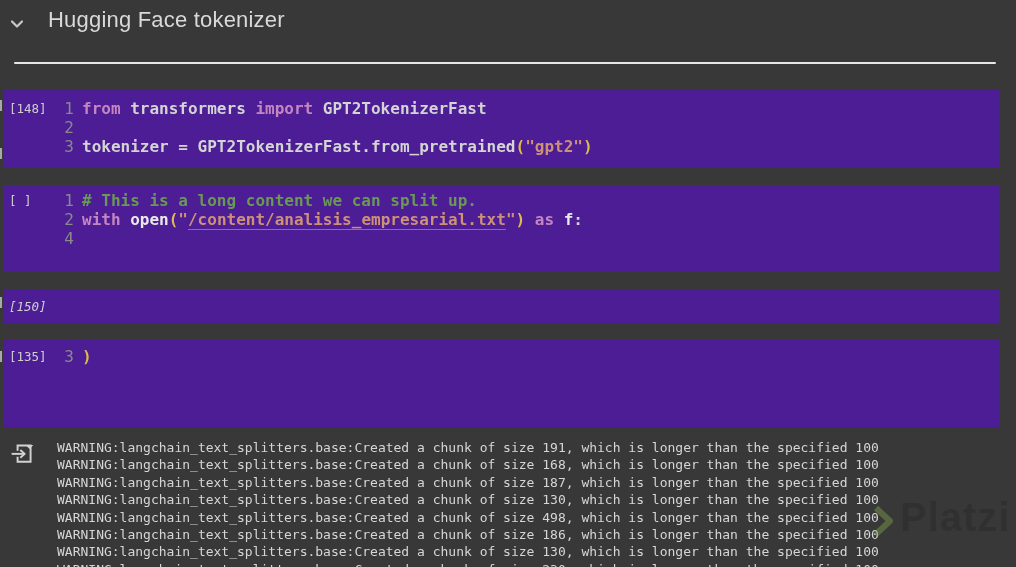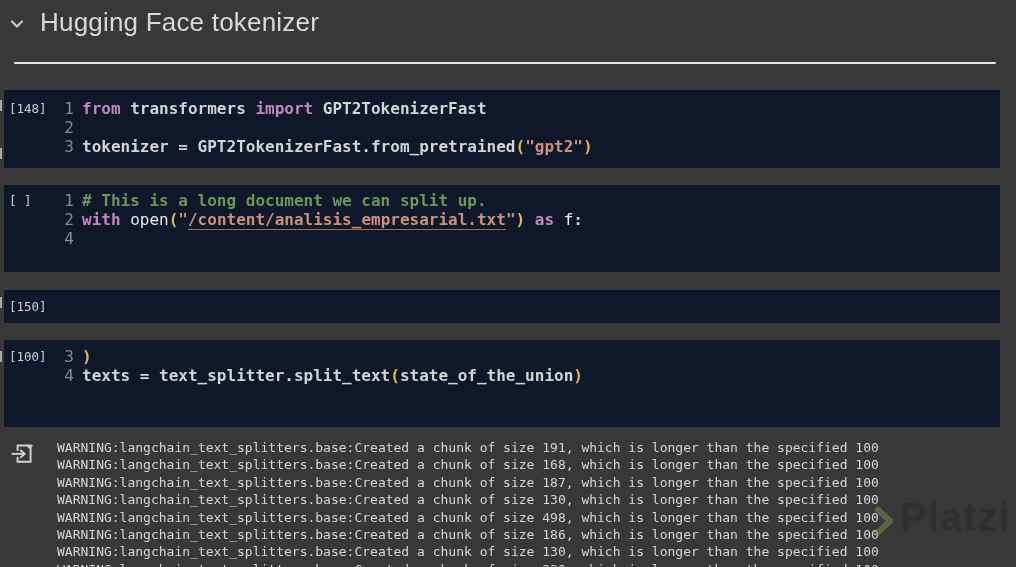--- a/index.html
+++ b/index.html
@@ -4,47 +4,47 @@
 <style>
   html,body{margin:0;padding:0;}
   body{
     width:1016px;height:567px;position:relative;overflow:hidden;
     background:#383838;
     font-family:"Liberation Sans","DejaVu Sans",sans-serif;
   }
   
   .hdr-chevron{position:absolute;left:8px;top:15px;width:18px;height:18px;cursor:pointer;}
   .section-title{
-    position:absolute;left:40px;top:7px;
-    font-size:26px;font-weight:400;color:#d9d9d9;letter-spacing:.2px;
+    position:absolute;left:48px;top:7px;
+    font-size:22px;font-weight:400;color:#d9d9d9;letter-spacing:.2px;
   }
   .divider{position:absolute;top:62px;left:14px;width:982px;height:2px;background:#e4e6e8;border-radius:1px;}
   
   .cell{
-    position:absolute;left:4px;width:996px;background:#0f172a;
+    position:absolute;left:4px;width:996px;background:#4c1d95;
   }
   .exec{
     position:absolute;left:5px;
     font-family:"DejaVu Sans Mono","Liberation Mono",monospace;
     font-size:12.5px;font-weight:500;color:#cfcfcf;white-space:pre;cursor:pointer;
   }
   .code{margin-left:58px;cursor:text;}
   .line{height:19px;line-height:19px;white-space:pre;
     font-family:"DejaVu Sans Mono","Liberation Mono",monospace;
     font-size:16px;font-weight:600;color:#d4d4d4;}
   .ln{display:inline-block;width:12px;text-align:right;margin-right:8px;
       color:#8a8a8a;font-weight:400;}
   .tk-kw{color:#c586c0;}
   .tk-plain{color:#d4d4d4;}
   .tk-comment{color:#6a9955;}
   .tk-str{color:#ce9178;}
   .tk-strlink{color:#ce9178;border-bottom:1.5px solid #a9713f;cursor:pointer;}
   .tk-num{color:#b5cea8;}
   .tk-paren{color:#debb4e;}
-  .tk-fn{color:#e9e9e9;font-weight:400;margin-top:44px;}
+  .tk-fn{color:#e9e9e9;font-weight:700;margin-top:44px;}
   
   .edge-dash{position:absolute;left:0;width:2px;height:11px;background:#a9a9a9;}
   
   .out-icon{position:absolute;left:10px;top:440px;width:26px;height:26px;cursor:pointer;}
   .warnings{
     position:absolute;left:57px;top:439px;width:940px;
     font-family:"DejaVu Sans Mono","Liberation Mono",monospace;
     font-size:13px;font-weight:500;color:#d6d6d6;
   }
   .warnline{height:17.4px;line-height:17.4px;white-space:pre;}
@@ -72,33 +72,32 @@
       <div class="exec" style="top: 11px;">[148]</div>
       <div class="code" style="padding-top: 9px;">
         <div class="line"><span class="ln">1</span><span class="tk-kw">from</span><span class="tk-plain"> transformers </span><span class="tk-kw">import</span><span class="tk-plain"> GPT2TokenizerFast</span></div>
         <div class="line"><span class="ln">2</span></div>
         <div class="line"><span class="ln">3</span><span class="tk-plain">tokenizer = GPT2TokenizerFast.from_pretrained</span><span class="tk-paren">(</span><span class="tk-str">"gpt2"</span><span class="tk-paren">)</span></div>
       </div>
     </div>
     <div class="cell" style="top: 185px; height: 87px;">
       <div class="exec" style="top: 8px;">[ ]</div>
       <div class="code" style="padding-top: 6px;">
-        <div class="line"><span class="ln">1</span><span class="tk-comment"># This is a long document we can split up.</span></div>
+        <div class="line"><span class="ln">1</span><span class="tk-comment"># This is a long content we can split up.</span></div>
         <div class="line"><span class="ln">2</span><span class="tk-kw">with</span><span class="tk-plain"> </span><span class="tk-fn">open</span><span class="tk-paren">(</span><span class="tk-str">"</span><span class="tk-strlink">/content/analisis_empresarial.txt</span><span class="tk-str">"</span><span class="tk-paren">)</span><span class="tk-plain"> </span><span class="tk-kw">as</span><span class="tk-plain"> </span><span class="tk-fn">f</span><span class="tk-plain">:</span></div>
         <div class="line"><span class="ln">4</span></div>
       </div>
     </div>
     <div class="cell" style="top: 290px; height: 33px;">
-      <div class="exec" style="top: 9px;">[150]</div>
+      <div class="exec" style="top: 9px; font-style: italic;">[150]</div>
     </div>
     <div class="cell" style="top: 340px; height: 87px;">
-      <div class="exec" style="top: 9px;">[100]</div>
+      <div class="exec" style="top: 9px;">[135]</div>
       <div class="code" style="padding-top: 7px;">
         <div class="line"><span class="ln">3</span><span class="tk-paren">)</span></div>
-        <div class="line"><span class="ln">4</span><span class="tk-plain">texts = text_splitter.split_text</span><span class="tk-paren">(</span><span class="tk-plain">state_of_the_union</span><span class="tk-paren">)</span></div>
       </div>
     </div>
   </div>
 
 <div class="edge-dash" style="top:100px;"></div>
 <div class="edge-dash" style="top:148px;"></div>
 <div class="edge-dash" style="top:297px;"></div>
 <div class="edge-dash" style="top:351px;"></div>
 
 <div class="out-icon">

